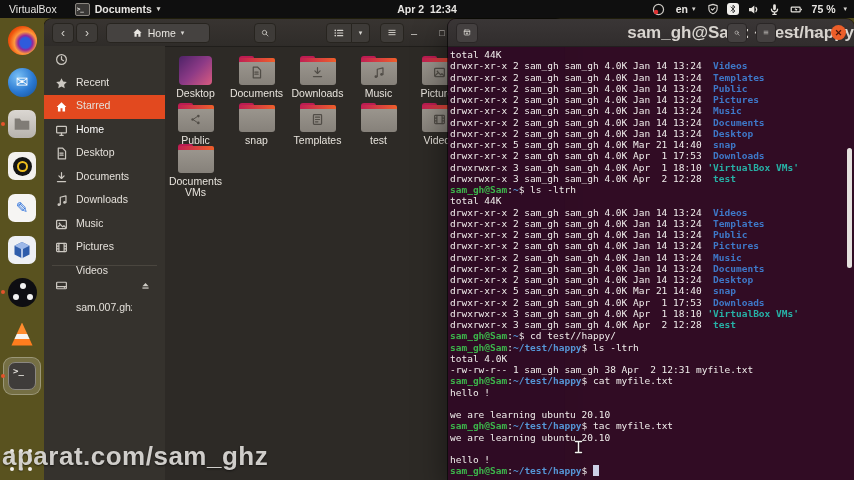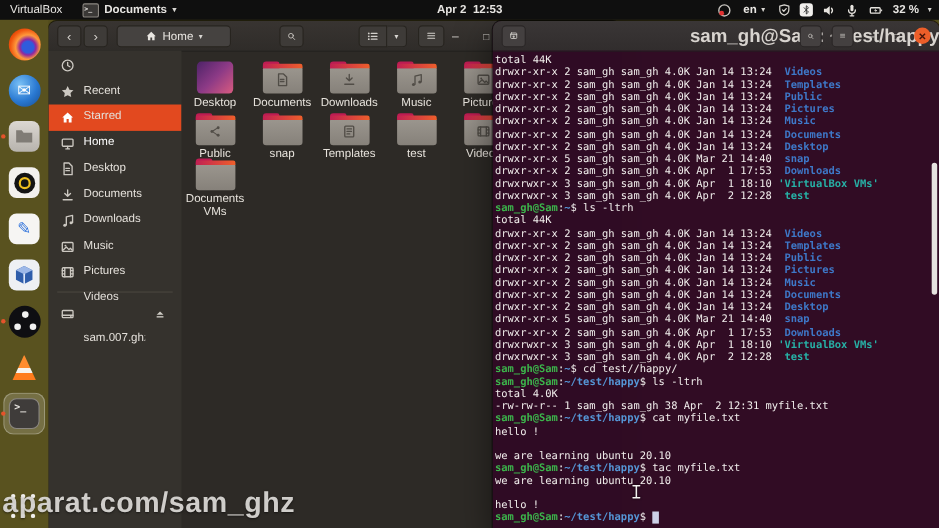--- a/index.html
+++ b/index.html
@@ -251,21 +251,21 @@
 
   <header id="topbar">
     <div class="tb-left">
       <span class="tb-activities">VirtualBox</span>
       <span class="tb-appmenu">
         <span class="tb-termico">&gt;_</span>
         <span>Documents</span>
         <span class="chev">▾</span>
       </span>
     </div>
-    <span class="tb-clock">Apr 2  12:53</span>
+    <span class="tb-clock">Apr 2  12:34</span>
     <div class="tb-right">
       <svg class="ic" width="13" height="13" style="color:#c9c6c1">
           <use href="#i-record"></use>
         </svg>
       <span class="tray-group" style="gap:4px">
         <span style="font-weight:700">en</span>
         <span class="chev">▾</span>
       </span>
       <span class="tray-group">
         <svg class="ic" width="12" height="12" style="color:#d8d5d0">
@@ -278,21 +278,21 @@
         </span>
         <svg class="ic" width="13" height="13" style="color:#e6e3de">
             <use href="#i-speaker"></use>
           </svg>
         <svg class="ic" width="13" height="13" style="color:#e6e3de">
             <use href="#i-mic"></use>
           </svg>
         <svg class="ic" width="15" height="13" style="color:#e6e3de">
             <use href="#i-battery"></use>
           </svg>
-        <span style="font-weight:700">32 %</span>
+        <span style="font-weight:700">75 %</span>
         <span class="chev">▾</span>
       </span>
     </div>
   </header>
 
   <aside id="dock">
     <div class="dock-item">
         <span class="ico-firefox"></span>
       </div>
     <div class="dock-item">

